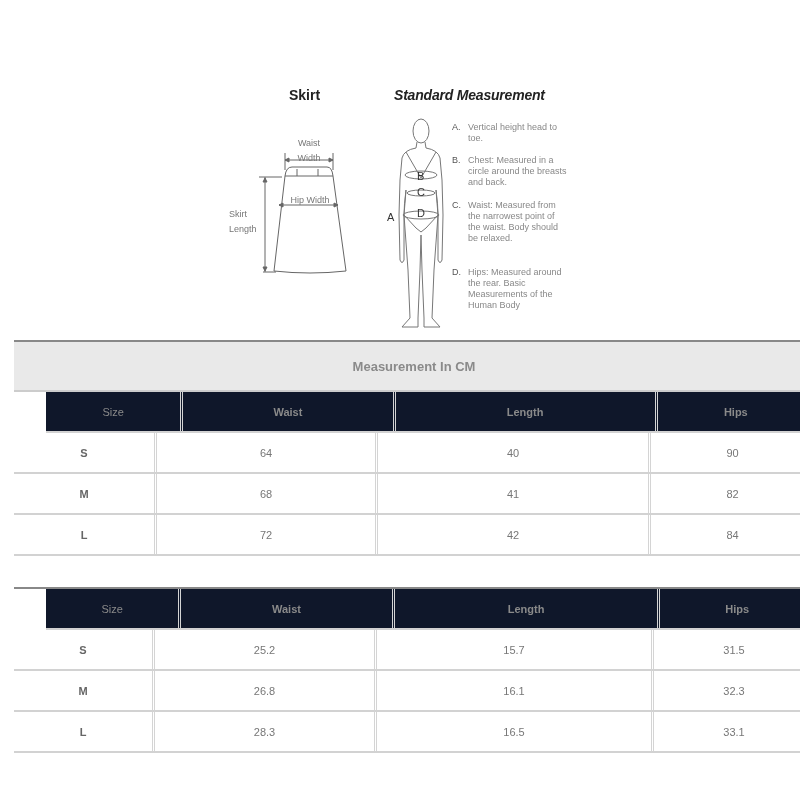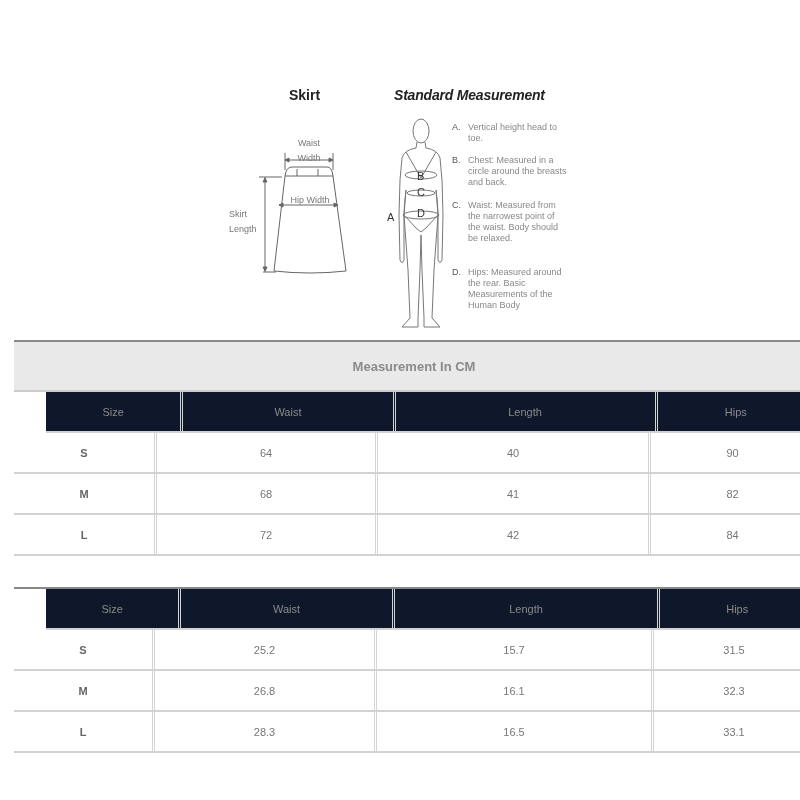--- a/index.html
+++ b/index.html
@@ -22,21 +22,21 @@
 
   .table { position: absolute; left: 14px; width: 800px; border-top: 2px solid #888; background: #fff; }
   .t-cm { top: 340px; }
   .t-in { top: 587px; }
   .cap { height: 50px; background: #e9e9e9; border-bottom: 2px solid #ccc; display: flex; align-items: center; justify-content: center; font-size: 13px; font-weight: bold; color: #8a8a8a; }
   .row { display: flex; height: 41px; border-bottom: 2px solid #d2d2d2; }
   .row.head { background: #0f172a; margin-left: 32px; }
   .cell { display: flex; align-items: center; justify-content: center; font-size: 11px; color: #777; border-right: 3px double #d4d4d4; }
   .cell:last-child { border-right: none; }
   .cell.size { font-weight: bold; color: #666; }
-  .head .cell { color: #8a8a8a; font-weight: normal; }
+  .head .cell { color: #8a8a8a; font-weight: bold; }
   .head .cell.size { font-weight: normal; }
   .c1 { width: 143px; } .c2 { width: 221px; } .c3 { width: 273px; } .c4 { width: 163px; }
   .t-in .c1 { width: 141px; } .t-in .c2 { width: 222px; } .t-in .c3 { width: 277px; } .t-in .c4 { width: 160px; }
 </style>
 </head>
 <body>
 
 <div class="diagram">
   <svg class="fig" width="800" height="340">
     <g stroke="#666" stroke-width="1" fill="none">

